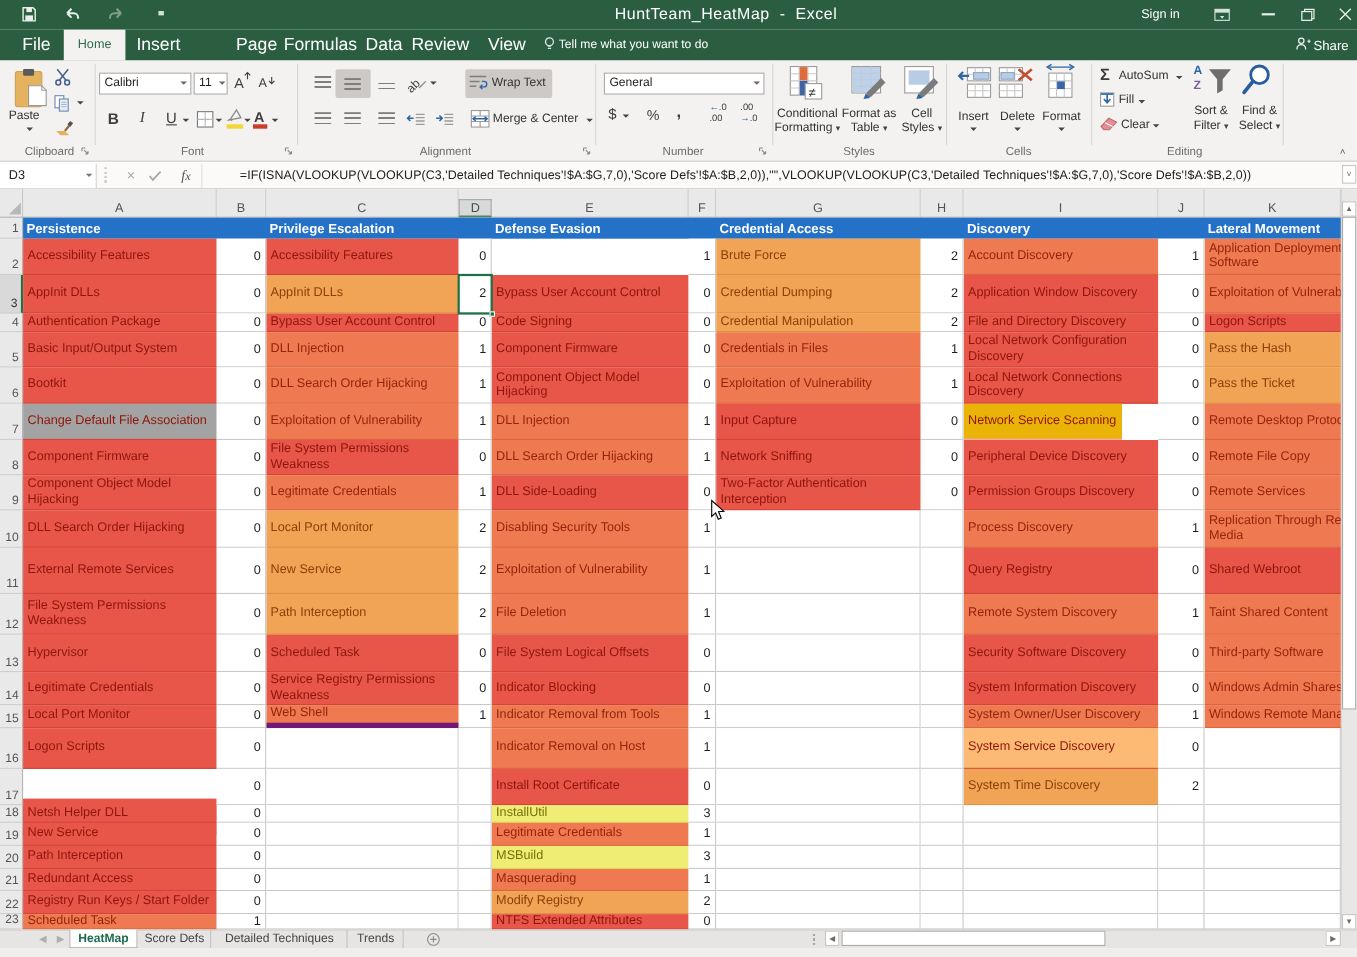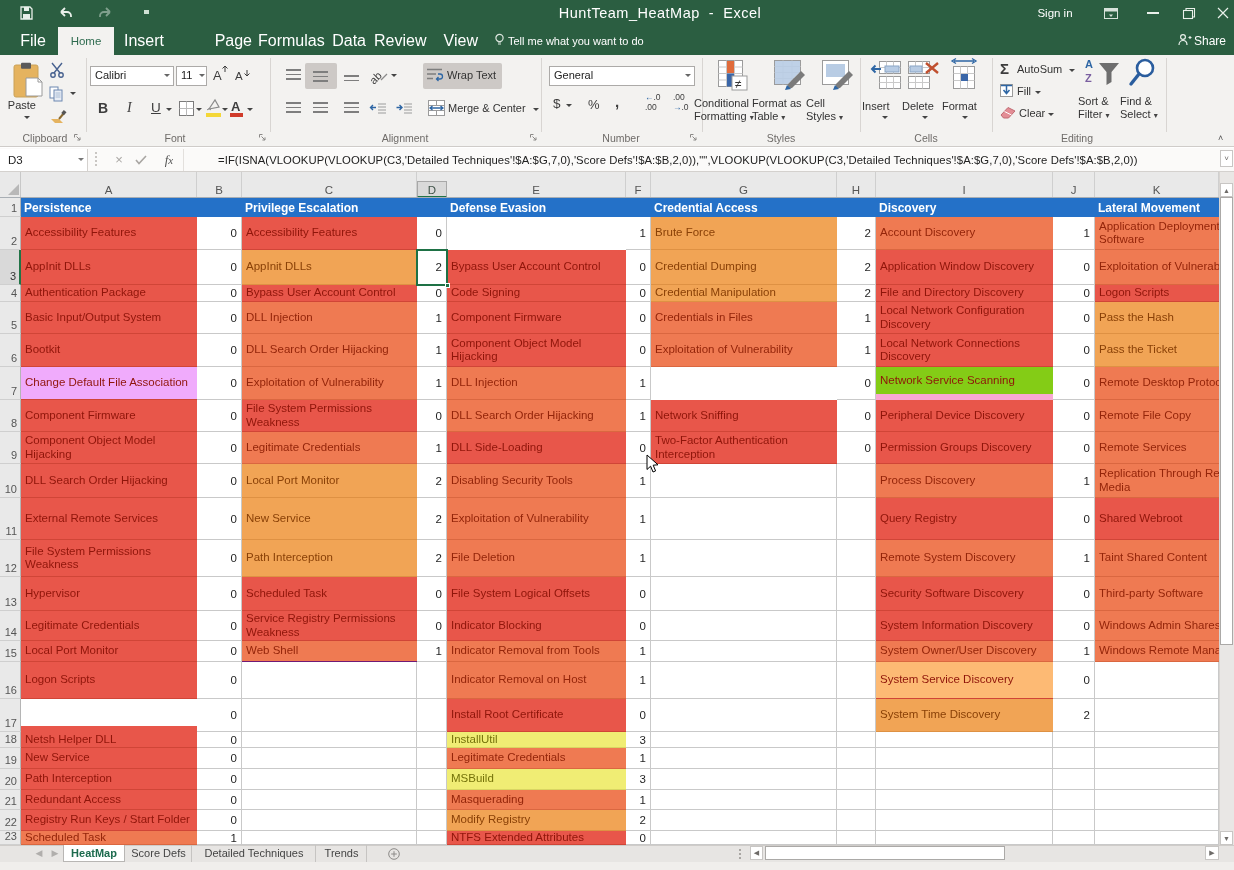--- a/index.html
+++ b/index.html
@@ -8,21 +8,21 @@
 .titlebar{position:absolute;left:0;top:0;width:1234px;height:27px;background:#2b5e41}
 .tabrow{position:absolute;left:0;top:27px;width:1234px;height:28px;background:#2b5e41}
 .rtab{position:absolute;top:27px;height:28px;line-height:28px;color:#fff;font-size:16px;text-align:right}
 .hometab{position:absolute;left:58px;top:27px;width:56px;height:28px;background:#f3f2f0;color:#2e6b4f;font-size:11.5px;text-align:center;line-height:28px}
 
 .ribbon{position:absolute;left:0;top:55px;width:1234px;height:92px;background:#f3f2f0;border-bottom:1px solid #cfccc9}
 .gsep{position:absolute;top:58px;height:74px;width:1px;background:#d8d5d2}
 .glbl{position:absolute;top:132px;height:12px;font-size:10.5px;color:#6e6b68;text-align:center}
 .combo{position:absolute;background:#fff;border:1px solid #acaaa8;font-size:11px;color:#222;padding:2px 0 0 4px}
 .rlbl{position:absolute;font-size:11px;color:#333;white-space:nowrap}
-.rlbl2{position:absolute;font-size:11px;color:#333;line-height:13px;white-space:nowrap}
+.rlbl2{position:absolute;font-size:11px;color:#333;text-align:center;line-height:13px;white-space:nowrap}
 .icon-lines{position:absolute;width:15px;height:11px;background:repeating-linear-gradient(#7e7e7e 0 1.6px,transparent 1.6px 4.7px)}
 .hl{position:absolute;background:#cdc9c6;border-radius:2px}
 
 .fbar{position:absolute;left:0;top:148px;width:1234px;height:24px;background:#fbfaf9;border-bottom:1px solid #d4d1ce}
 
 .cornerbox{position:absolute;left:0;top:172px;width:21px;height:26px;background:#e9e9e9;border-right:1px solid #c8c8c8}
 .colhdrs{position:absolute;left:0;top:172px;width:1219px;height:26px;background:#e9e9e9}
 .colh{position:absolute;top:172px;height:26px;line-height:36px;text-align:center;font-size:11.5px;color:#555;border-right:1px solid #cfcfcf}
 .colh.sel{background:#d9d9d9;border:1px solid #a8a8a8;border-bottom:2px solid #217346;top:181px;height:17px;line-height:16px;color:#3f5248}
 .rowhdrs{position:absolute;left:0;top:198px;width:21px;height:647px;background:#e9e9e9}
@@ -377,21 +377,21 @@
     </div>
 <div class="tc" style="left:21px;top:285px;width:176px;height:17px;background:#e8564a;border-bottom:1px solid #d04537;color:#8f150a">
       <span>Authentication Package</span>
     </div>
 <div class="tc" style="left:21px;top:302px;width:176px;height:32px;background:#e8564a;border-bottom:1px solid #d04537;color:#8f150a">
       <span>Basic Input/Output System</span>
     </div>
 <div class="tc" style="left:21px;top:334px;width:176px;height:33px;background:#e8564a;border-bottom:1px solid #d04537;color:#8f150a">
       <span>Bootkit</span>
     </div>
-<div class="tc" style="left:21px;top:367px;width:176px;height:33px;background:#f0abfc;border-bottom:1px solid #d04537;color:#8f150a">
+<div class="tc" style="left:21px;top:367px;width:176px;height:33px;background:#a3a3a3;border-bottom:1px solid #d04537;color:#8f150a">
       <span>Change Default File Association</span>
     </div>
 <div class="tc" style="left:21px;top:400px;width:176px;height:32px;background:#e8564a;border-bottom:1px solid #d04537;color:#8f150a">
       <span>Component Firmware</span>
     </div>
 <div class="tc" style="left:21px;top:432px;width:176px;height:32px;background:#e8564a;border-bottom:1px solid #d04537;color:#8f150a">
       <span>Component Object Model Hijacking</span>
     </div>
 <div class="tc" style="left:21px;top:464px;width:176px;height:34px;background:#e8564a;border-bottom:1px solid #d04537;color:#8f150a">
       <span>DLL Search Order Hijacking</span>
@@ -467,21 +467,21 @@
     </div>
 <div class="tc" style="left:242px;top:540px;width:175px;height:37px;background:#f1a455;border-bottom:1px solid #de9143;color:#8a4107">
       <span>Path Interception</span>
     </div>
 <div class="tc" style="left:242px;top:577px;width:175px;height:34px;background:#e8564a;border-bottom:1px solid #d04537;color:#8f150a">
       <span>Scheduled Task</span>
     </div>
 <div class="tc" style="left:242px;top:611px;width:175px;height:30px;background:#e8564a;border-bottom:1px solid #d04537;color:#8f150a">
       <span>Service Registry Permissions Weakness</span>
     </div>
-<div class="tc" style="left:242px;top:641px;width:175px;height:21px;background:#ef7a52;border-bottom:1px solid #701a75;color:#94250a">
+<div class="tc" style="left:242px;top:641px;width:175px;height:21px;background:#ef7a52;border-bottom:5px solid #701a75;color:#94250a">
       <span>Web Shell</span>
     </div>
 <div class="ec" style="left:242px;top:662px;width:175px;height:37px"></div>
 <div class="ec" style="left:242px;top:699px;width:175px;height:33px"></div>
 <div class="ec" style="left:242px;top:732px;width:175px;height:16px"></div>
 <div class="ec" style="left:242px;top:748px;width:175px;height:21px"></div>
 <div class="ec" style="left:242px;top:769px;width:175px;height:21px"></div>
 <div class="ec" style="left:242px;top:790px;width:175px;height:20px"></div>
 <div class="ec" style="left:242px;top:810px;width:175px;height:21px"></div>
 <div class="ec" style="left:242px;top:831px;width:175px;height:14px"></div>
@@ -555,20 +555,23 @@
       <span>Credential Dumping</span>
     </div>
 <div class="tc" style="left:651px;top:285px;width:186px;height:17px;background:#f1a455;border-bottom:1px solid #de9143;color:#8a4107">
       <span>Credential Manipulation</span>
     </div>
 <div class="tc" style="left:651px;top:302px;width:186px;height:32px;background:#ef7a52;border-bottom:1px solid #da6740;color:#94250a">
       <span>Credentials in Files</span>
     </div>
 <div class="tc" style="left:651px;top:334px;width:186px;height:33px;background:#ef7a52;border-bottom:1px solid #da6740;color:#94250a">
       <span>Exploitation of Vulnerability</span>
+    </div>
+<div class="tc" style="left:651px;top:367px;width:186px;height:33px;background:#e8564a;border-bottom:1px solid #d04537;color:#8f150a">
+      <span>Input Capture</span>
     </div>
 <div class="tc" style="left:651px;top:400px;width:186px;height:32px;background:#e8564a;border-bottom:1px solid #d04537;color:#8f150a">
       <span>Network Sniffing</span>
     </div>
 <div class="tc" style="left:651px;top:432px;width:186px;height:32px;background:#e8564a;border-bottom:1px solid #d04537;color:#8f150a">
       <span>Two-Factor Authentication Interception</span>
     </div>
 <div class="ec" style="left:651px;top:464px;width:186px;height:34px"></div>
 <div class="ec" style="left:651px;top:498px;width:186px;height:42px"></div>
 <div class="ec" style="left:651px;top:540px;width:186px;height:37px"></div>
@@ -591,21 +594,21 @@
     </div>
 <div class="tc" style="left:876px;top:285px;width:177px;height:17px;background:#e8564a;border-bottom:1px solid #d04537;color:#8f150a">
       <span>File and Directory Discovery</span>
     </div>
 <div class="tc" style="left:876px;top:302px;width:177px;height:32px;background:#e8564a;border-bottom:1px solid #d04537;color:#8f150a">
       <span>Local Network Configuration Discovery</span>
     </div>
 <div class="tc" style="left:876px;top:334px;width:177px;height:33px;background:#e8564a;border-bottom:1px solid #d04537;color:#8f150a">
       <span>Local Network Connections Discovery</span>
     </div>
-<div class="tc" style="left:876px;top:367px;width:177px;height:33px;background:#84cc16;border-bottom:6px solid #f9a8d4;color:#8f150a">
+<div class="tc" style="left:876px;top:367px;width:144px;height:33px;background:#eab308;border-bottom:1px solid #f9a8d4;color:#8f150a">
       <span>Network Service Scanning</span>
     </div>
 <div class="tc" style="left:876px;top:400px;width:177px;height:32px;background:#e8564a;border-bottom:1px solid #d04537;color:#8f150a">
       <span>Peripheral Device Discovery</span>
     </div>
 <div class="tc" style="left:876px;top:432px;width:177px;height:32px;background:#e8564a;border-bottom:1px solid #d04537;color:#8f150a">
       <span>Permission Groups Discovery</span>
     </div>
 <div class="tc" style="left:876px;top:464px;width:177px;height:34px;background:#ef7a52;border-bottom:1px solid #da6740;color:#94250a">
       <span>Process Discovery</span>

